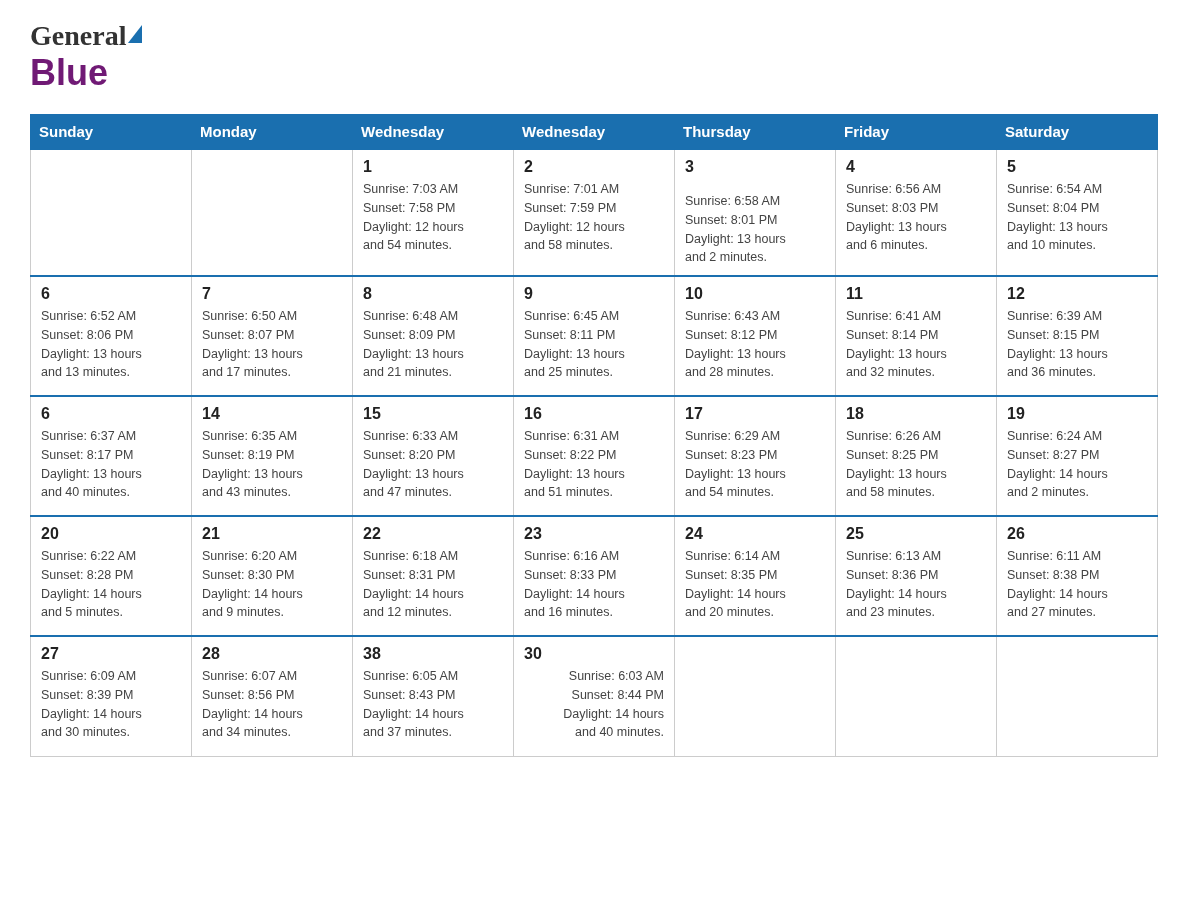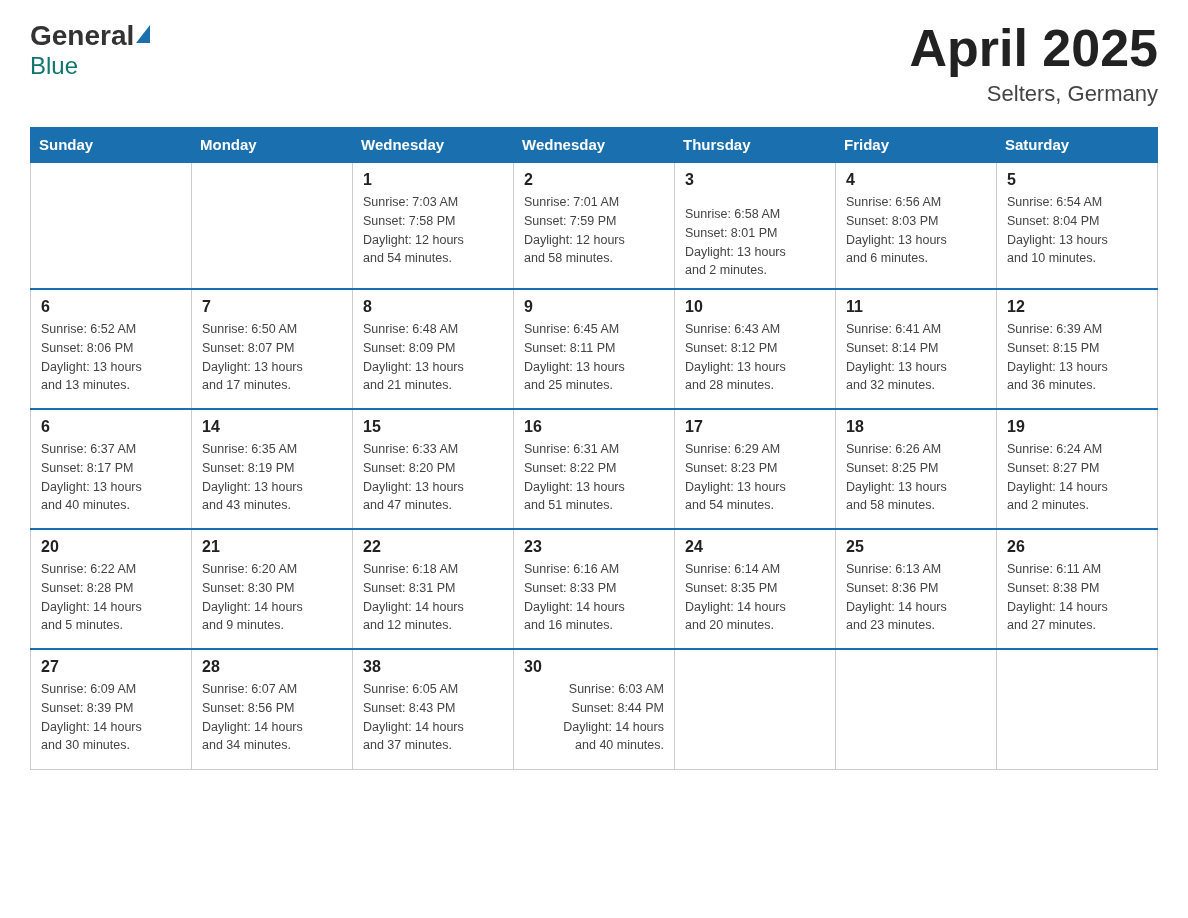--- a/index.html
+++ b/index.html
@@ -13,25 +13,26 @@
     .header-area {
       display: flex;
       justify-content: space-between;
       align-items: flex-start;
       margin-bottom: 20px;
     }
     .logo-text-general {
       font-size: 28px;
       font-weight: bold;
       color: #333;
+      font-family: Liberation Serif, serif;
     }
     .logo-text-blue {
-      font-size: 24px;
-      font-weight: normal;
-      color: #0f766e;
+      font-size: 36px;
+      font-weight: bold;
+      color: #701a75;
     }
     .logo-icon {
       width: 0;
       height: 0;
       border-left: 14px solid transparent;
       border-bottom: 18px solid #1a6faf;
       margin-left: 2px;
       margin-top: -4px;
     }
     .title-area {
@@ -95,24 +96,20 @@
 </head>
 <body>
 
 <div class="header-area">
   <div class="logo-wrapper">
     <div class="logo-row">
       <span class="logo-text-general">General</span>
       <div class="logo-icon"></div>
     </div>
     <span class="logo-text-blue">Blue</span>
-  </div>
-  <div class="title-area">
-    <div class="month-title">April 2025</div>
-    <div class="location-title">Selters, Germany</div>
   </div>
 </div>
 
 <table class="calendar-table">
   <thead>
     <tr>
     <th>Sunday</th>
         <th>Monday</th>
         <th>Wednesday</th>
         <th>Wednesday</th>

